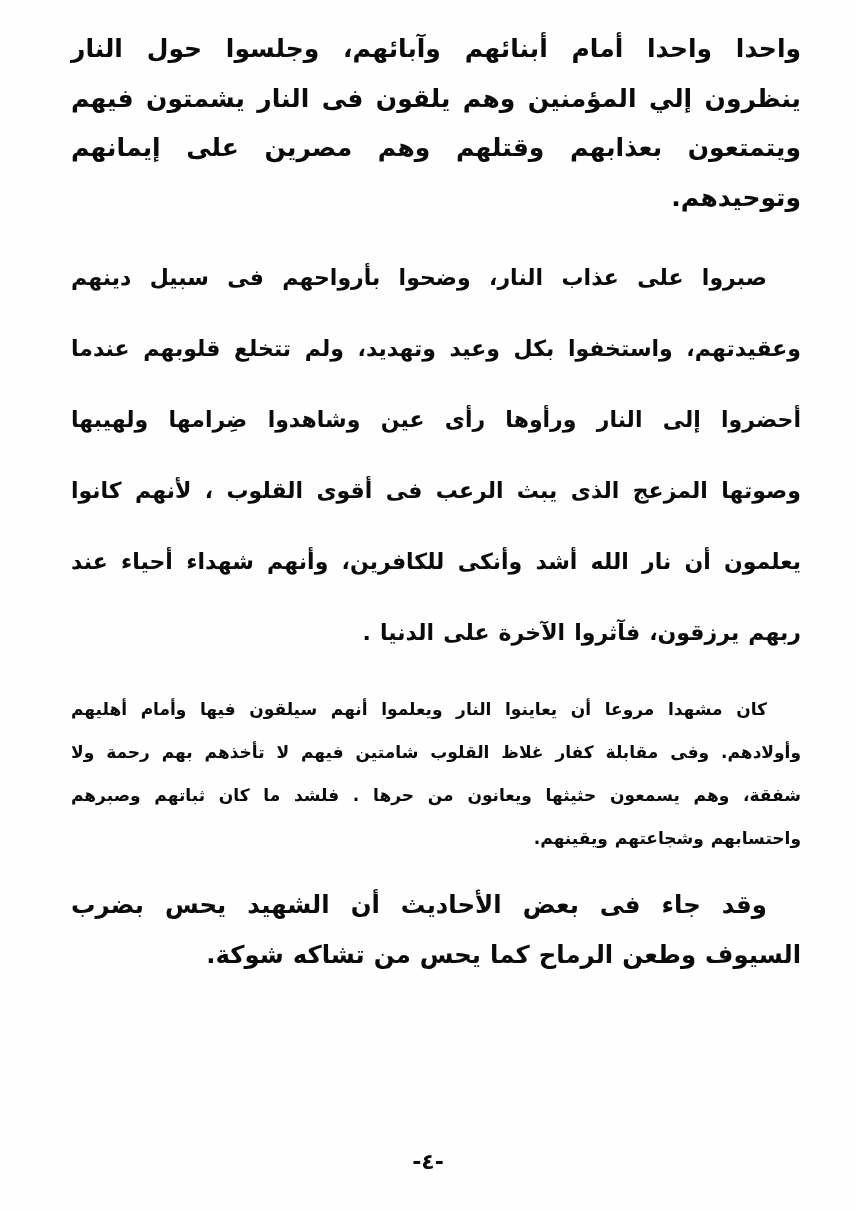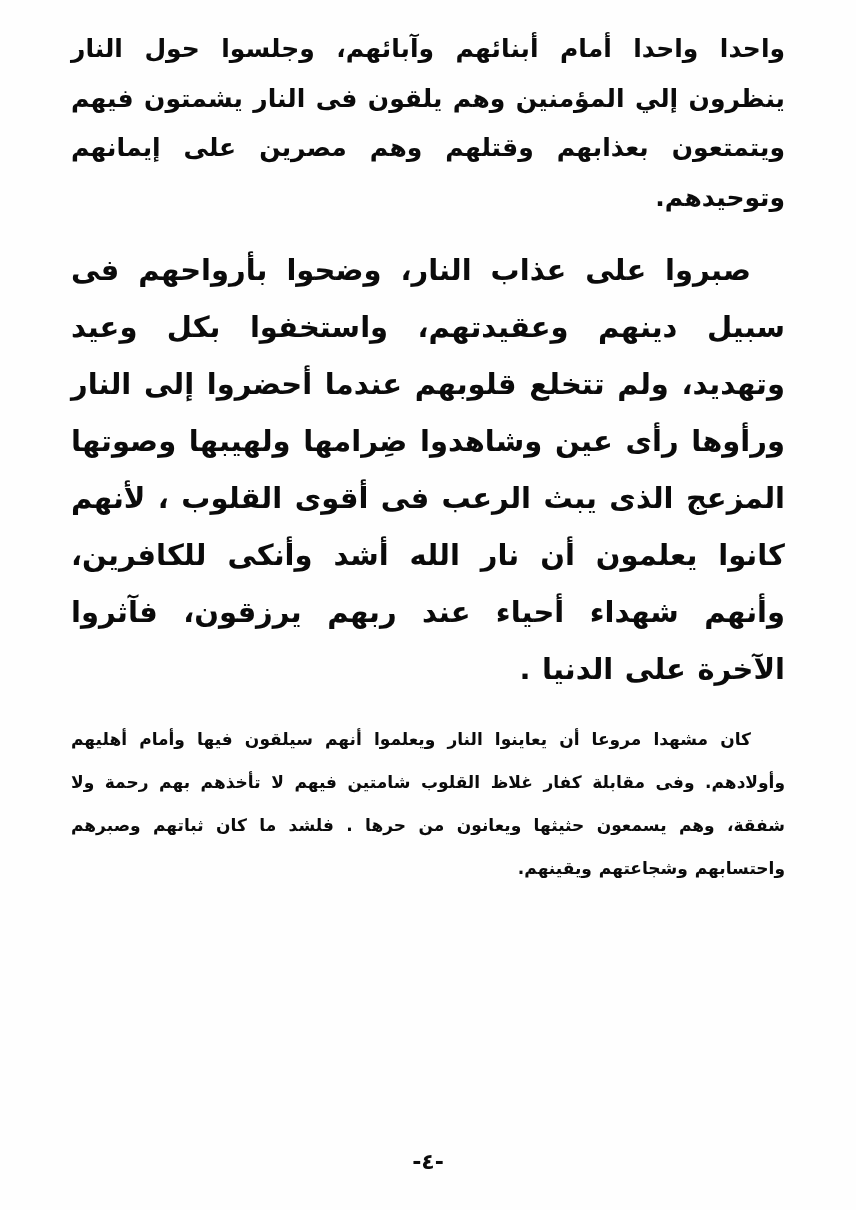--- a/index.html
+++ b/index.html
@@ -17,21 +17,21 @@
     background: #fefefe;
     overflow: hidden;
     box-sizing: border-box;
     font-family: "DejaVu Sans", "Liberation Sans", sans-serif;
     color: #0a0a0a;
   }
 
   .text-block {
     position: absolute;
     top: 24px;
-    right: 71px;
+    right: 55px;
     left: 71px;
     direction: rtl;
     text-align: justify;
     text-align-last: right;
   }
 
   .para {
     margin: 0 0 0px 0;
     direction: rtl;
     unicode-bidi: isolate;
@@ -49,21 +49,21 @@
     margin-top: 20px;
   }
 
   .para .indent {
     display: inline-block;
     width: 34px;
   }
 
   
   .p1 { font-size: 25px; line-height: 49.5px; }
-  .p2 { font-size: 29px; line-height: 57px; word-spacing: 1.5px; }
+  .p2 { font-size: 22px; line-height: 71px; word-spacing: 1.5px; }
   .p3 { font-size: 17px; line-height: 43px; word-spacing: 1px; }
   .p4 { font-size: 24.4px; line-height: 49.5px; word-spacing: 1px; }
   .p5 { font-size: 24.4px; line-height: 49.5px; word-spacing: 0.5px; }
 
   .page-footer {
     position: absolute;
     left: 0;
     right: 0;
     bottom: 36px;
     text-align: center;
@@ -86,20 +86,21 @@
 
   <div class="text-block">
 
     <p class="para p1">واحدا واحدا أمام أبنائهم وآبائهم، وجلسوا حول النار ينظرون إلي المؤمنين وهم يلقون فى النار يشمتون فيهم ويتمتعون بعذابهم وقتلهم وهم مصرين على إيمانهم وتوحيدهم.</p>
 
     <p class="para p2"><span class="indent"></span><span>صبروا على عذاب النار، وضحوا بأرواحهم فى سبيل دينهم وعقيدتهم، واستخفوا بكل وعيد وتهديد، ولم تتخلع قلوبهم عندما أحضروا إلى النار ورأوها رأى عين وشاهدوا ضِرامها ولهيبها وصوتها المزعج الذى يبث الرعب فى أقوى القلوب ، لأنهم كانوا يعلمون أن نار الله أشد وأنكى للكافرين، وأنهم شهداء أحياء عند ربهم يرزقون، فآثروا الآخرة على الدنيا .</span></p>
 
     <p class="para p3"><span class="indent"></span><span>كان مشهدا مروعا أن يعاينوا النار ويعلموا أنهم سيلقون فيها وأمام أهليهم وأولادهم. وفى مقابلة كفار غلاظ القلوب شامتين فيهم لا تأخذهم بهم رحمة ولا شفقة، وهم يسمعون حثيثها ويعانون من حرها . فلشد ما كان ثباتهم وصبرهم واحتسابهم وشجاعتهم ويقينهم.</span></p>
 
 
+    <p class="para p5"><span class="indent"></span><span>وقد جاء فى بعض الأحاديث أن الشهيد يحس بضرب السيوف وطعن الرماح كما يحس من تشاكه شوكة.</span></p>
 
   </div>
 
   <div class="page-footer">
     <span class="folio">-٤-</span>
   </div>
 
 </div>
 
 </body></html>

